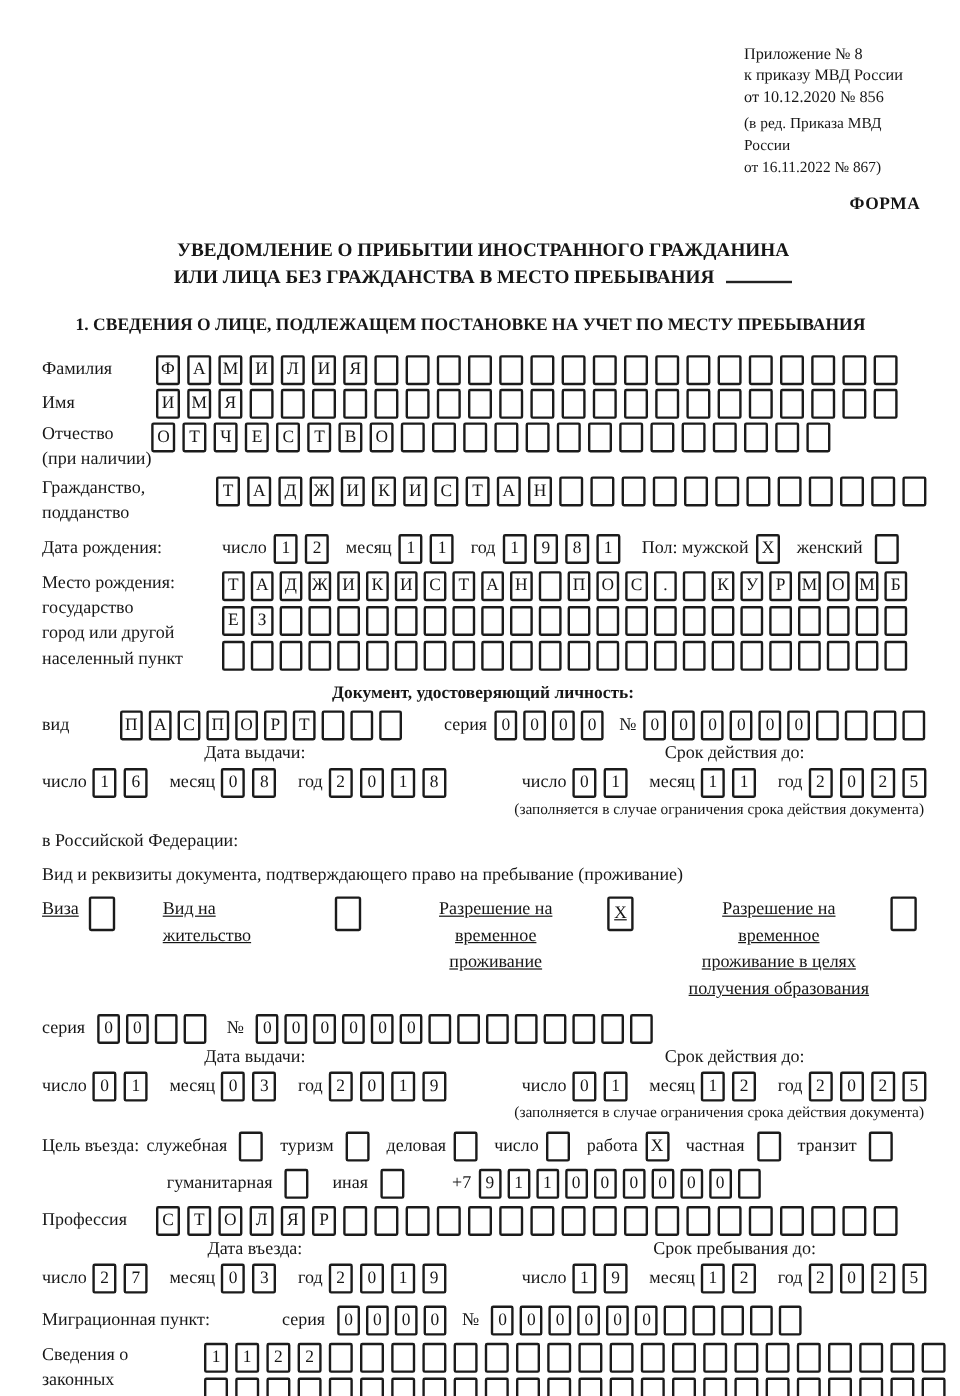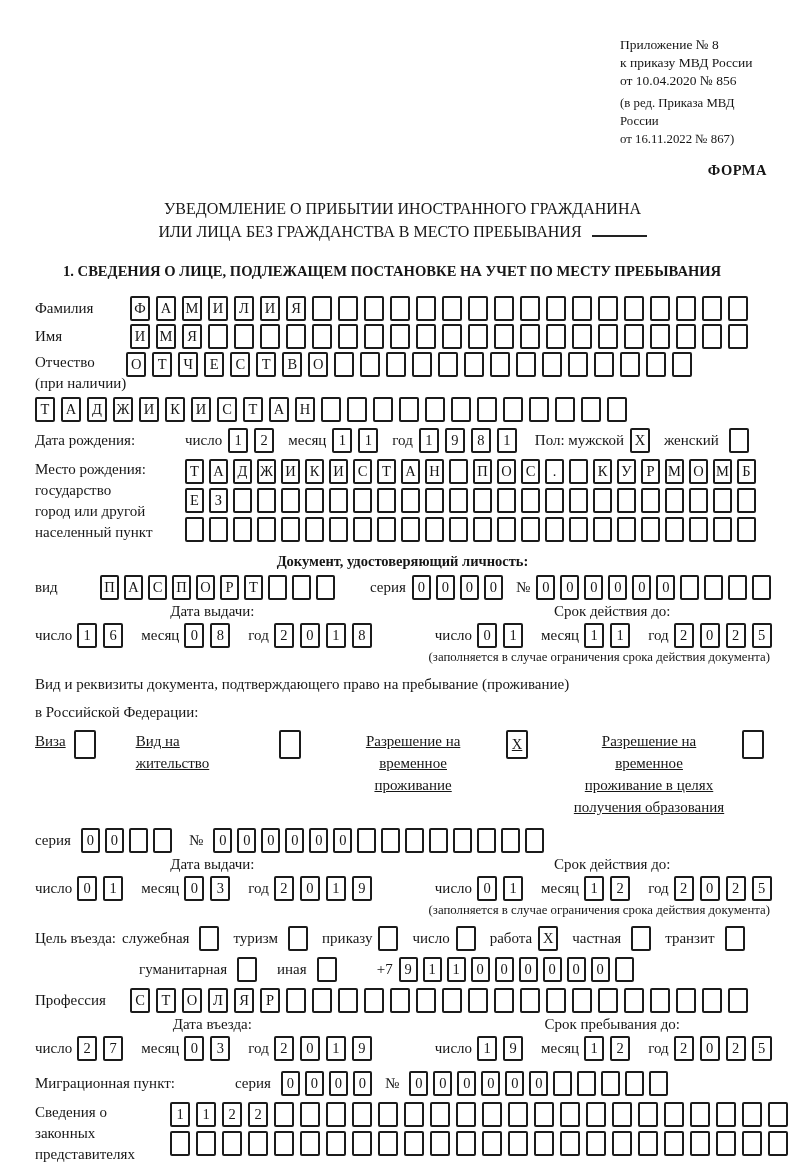--- a/index.html
+++ b/index.html
@@ -32,21 +32,21 @@
   .w95  { flex: 0 0 95px;  width: 95px; }
   .w100 { flex: 0 0 100px; width: 100px; }
   .w125 { flex: 0 0 125px; width: 125px; }
   .w145 { flex: 0 0 145px; width: 145px; }
   .w150 { flex: 0 0 150px; width: 150px; }
 
   .appendix { margin-left: 585px; font-size: 13.5px; line-height: 18px; }
   .appendix .edition { font-size: 12.8px; margin-top: 4px; }
   .forma { text-align: right; font-weight: bold; font-size: 14.5px; letter-spacing: .5px; margin-top: 14px; padding-right: 3px; }
 
-  .title { text-align: center; font-weight: normal; font-size: 16px; line-height: 23px; margin-top: 18px; }
+  .title { text-align: center; font-weight: bold; font-size: 16px; line-height: 23px; margin-top: 18px; }
   .underline { display: inline-block; width: 55px; border-bottom: 2px solid #222; height: 14px; margin-left: 10px; }
 
   .secheading { font-weight: bold; font-size: 14.6px; margin: 20px 0 16px 28px; }
 
   .docheading { text-align: center; font-weight: bold; font-size: 14.5px; margin: 7px 0 5px; }
 
   .datecols { display: flex; margin-top: 2px; }
   .dc-left  { flex: 0 0 47%; }
   .dc-right { flex: 0 0 53%; padding-left: 45px; }
   .dateheading { text-align: center; margin-bottom: 3px; }
@@ -67,21 +67,21 @@
   .mt6 { margin-top: 6px; } .mt10 { margin-top: 10px; }
 </style>
 </head>
 <body>
 
 <div class="page">
 
   <div class="appendix">
     <div>Приложение № 8</div>
     <div>к приказу МВД России</div>
-    <div>от 10.04.2020 № 856</div>
+    <div>от 10.12.2020 № 856</div>
     <div class="edition">
       <div>(в ред. Приказа МВД России</div>
       <div>от 16.11.2022 № 867)</div>
     </div>
   </div>
 
   <div class="forma">ФОРМА</div>
 
   <div class="title">
     <div>УВЕДОМЛЕНИЕ О ПРИБЫТИИ ИНОСТРАННОГО ГРАЖДАНИНА</div>
@@ -173,20 +173,22 @@
         <span class="cell"></span>
         <span class="cell"></span>
         <span class="cell"></span>
         <span class="cell"></span>
         <span class="cell"></span>
         <span class="cell"></span>
       </span>
   </div>
 
   <div class="row top">
+    <span class="lbl pre w145">Гражданство,
+подданство</span>
     <span class="cells">
         <span class="cell">Т</span>
         <span class="cell">А</span>
         <span class="cell">Д</span>
         <span class="cell">Ж</span>
         <span class="cell">И</span>
         <span class="cell">К</span>
         <span class="cell">И</span>
         <span class="cell">С</span>
         <span class="cell">Т</span>
@@ -402,22 +404,22 @@
             <span class="cell">2</span>
             <span class="cell">0</span>
             <span class="cell">2</span>
             <span class="cell">5</span>
           </span>
       </div>
     </div>
   </div>
   <div class="finenote">(заполняется в случае ограничения срока действия документа)</div>
 
+  <div class="resline">в Российской Федерации:</div>
   <div class="resline">Вид и реквизиты документа, подтверждающего право на пребывание (проживание)</div>
-  <div class="resline">в Российской Федерации:</div>
 
   <div class="options-row">
     <span class="opt-label">Виза</span>
     <span class="cells big mL8">
         <span class="cell"></span>
       </span>
     <span class="opt-label mL20">Вид на жительство</span>
     <span class="cells big mL25">
         <span class="cell"></span>
       </span>
@@ -512,21 +514,21 @@
   <div class="row">
     <span class="lbl mR6">Цель въезда:</span>
     <span class="lbl mR10">служебная</span>
     <span class="cells">
         <span class="cell"></span>
       </span>
     <span class="lbl mL8 mR10">туризм</span>
     <span class="cells">
         <span class="cell"></span>
       </span>
-    <span class="lbl mL8 mR6">приказу</span>
+    <span class="lbl mL8 mR6">деловая</span>
     <span class="cells">
         <span class="cell"></span>
       </span>
     <span class="lbl mL8 mR6">число</span>
     <span class="cells">
         <span class="cell"></span>
       </span>
     <span class="lbl mL8 mR6">работа</span>
     <span class="cells">
         <span class="cell">X</span>

